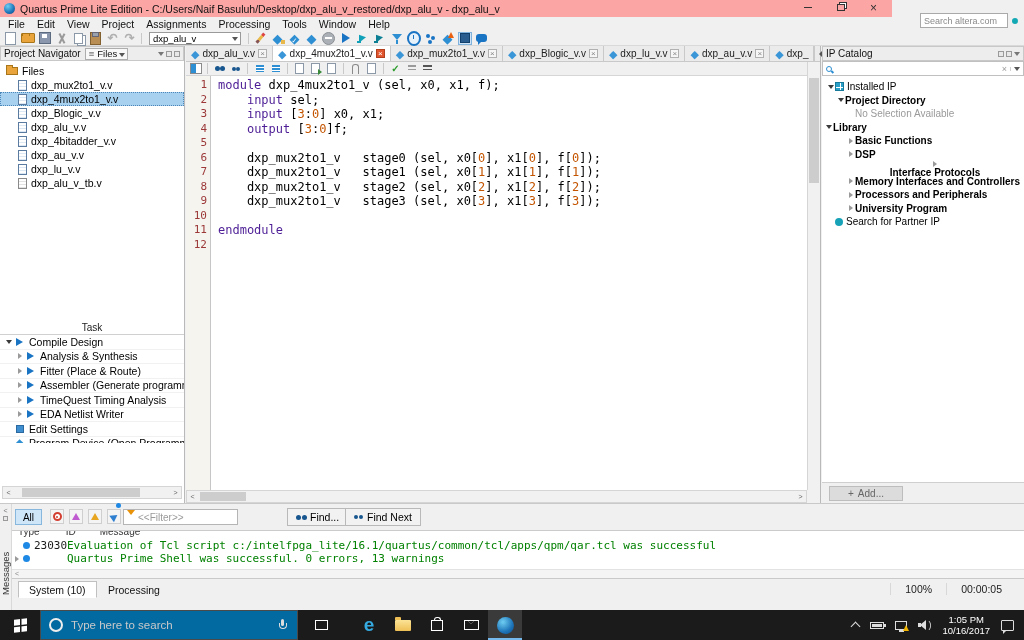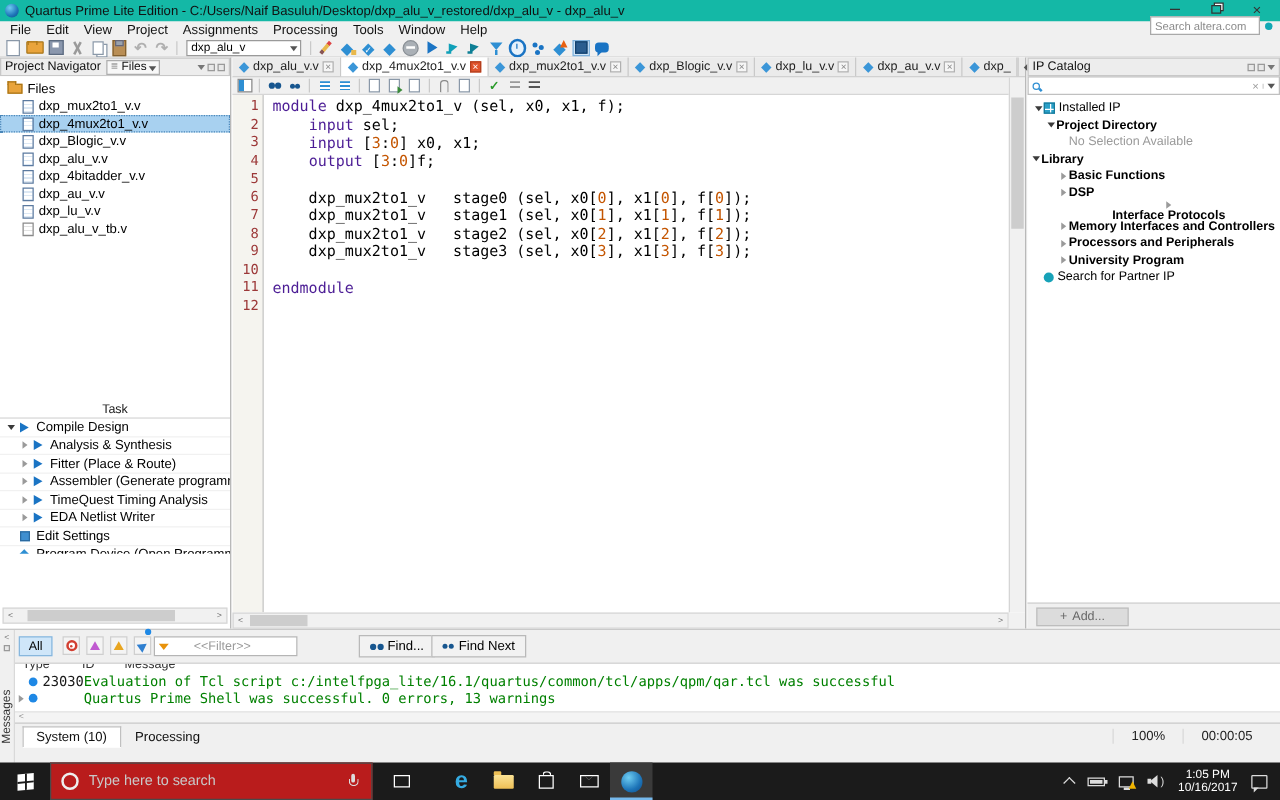--- a/index.html
+++ b/index.html
@@ -1,20 +1,20 @@
 <!DOCTYPE html>
 <html><head>
 <meta charset="utf-8">
 <style>
 *{margin:0;padding:0;box-sizing:border-box}
 html,body{width:1024px;height:640px;overflow:hidden;font-family:"Liberation Sans",sans-serif;font-size:11px;color:#000;background:#fff}
 #app{position:relative;width:1024px;height:640px;background:#f0f0f0}
 
 
-.titlebar{position:absolute;left:0;top:0;width:1024px;height:17px;background:#14b8a6;display:flex;align-items:center}
+.titlebar{position:absolute;left:0;top:0;width:892px;height:17px;background:#fca5a5;display:flex;align-items:center}
 .app-logo{width:11px;height:11px;border-radius:50%;margin-left:4px;background:radial-gradient(circle at 35% 30%,#6ecdf2,#1d74b8 60%,#0d4a86)}
 .title-text{font-size:10.5px;margin-left:5px;color:#111;white-space:nowrap}
 .win-controls{position:absolute;right:2px;top:0;display:flex}
 .win-btn{width:33px;height:15px;display:flex;align-items:center;justify-content:center;color:#333;font-size:11px}
 .ic-min{width:8px;height:1px;background:#333}
 .ic-max{width:8px;height:7px;border:1px solid #333;box-shadow:2px -2px 0 -1px #fff,2px -2px 0 0 #333}
 .ic-close{font-size:12px;line-height:10px}
 
 
 .menubar{position:absolute;top:17px;left:0;height:14px;display:flex;padding-left:2px}
@@ -165,21 +165,21 @@
 .v-label{position:absolute;top:38px;left:0;width:12px;height:62px;writing-mode:vertical-rl;transform:rotate(180deg);font-size:9.5px;color:#333;text-align:center}
 .find-row{position:absolute;left:12px;top:0;right:0;height:26px}
 .all-btn{position:absolute;left:3px;top:5px;width:27px;height:16px;background:#cfe6f9;border:1px solid #88b7dd;font-size:10px;display:flex;align-items:center;justify-content:center}
 .fbtn{position:absolute;top:5px;width:14px;height:15px;background:#f4f4f4;border:1px solid #cfcfcf;display:flex;align-items:center;justify-content:center}
 .g-err{width:9px;height:9px;border:2px solid #d23f31;border-radius:50%;background:#fff;position:relative}
 .g-err::after{content:"";position:absolute;left:1.5px;top:1.5px;width:2px;height:2px;border-radius:50%;background:#d23f31}
 .g-crit{width:0;height:0;border-bottom:7px solid #c05ad0;border-left:4.5px solid transparent;border-right:4.5px solid transparent}
 .g-warn{width:0;height:0;border-bottom:7px solid #e8a520;border-left:4.5px solid transparent;border-right:4.5px solid transparent}
 .g-info{width:0;height:0;border-left:7px solid #2f7fd0;border-top:4px solid transparent;border-bottom:4px solid transparent;transform:rotate(-35deg)}
 .blue-dot{position:absolute;top:-1px;left:104px;width:5px;height:5px;border-radius:50%;background:#1e88e5}
-.filter-box{position:absolute;left:111px;top:5px;width:115px;height:16px;background:#fff;border:1px solid #b5b5b5;display:flex;align-items:center;padding:0 3px;gap:20px}
+.filter-box{position:absolute;left:111px;top:5px;width:115px;height:16px;background:#fff;border:1px solid #b5b5b5;display:flex;padding:0 3px;gap:3px}
 .funnel{width:0;height:0;border-top:5px solid #e8920a;border-left:4px solid transparent;border-right:4px solid transparent;flex:none}
 .filter-box input{flex:1;border:none;outline:none;font-size:10px;color:#444;min-width:10px}
 .filter-box input::placeholder{color:#9a9a9a}
 .find-btn{position:absolute;top:4px;height:18px;background:#f2f2f2;border:1px solid #b9b9b9;display:flex;align-items:center;gap:4px;padding:0 8px;font-size:10.5px}
 .binoc{width:5px;height:5px;border-radius:50%;background:#17568f;box-shadow:6px 0 0 #17568f;margin-right:5px}
 .msg-area{position:absolute;left:12px;top:26px;right:0;height:48px;background:#fff;border-top:1px solid #cbcbcb;overflow:hidden}
 .msg-head{height:6px;overflow:hidden;font-size:10px;color:#333}
 .msg-head span{display:inline-block;transform:translateY(-5px)}
 .msg-rows{padding-top:2px}
 .msg-row{display:flex;align-items:center;height:13px;font-family:"DejaVu Sans Mono",monospace;font-size:11px;color:#008000;white-space:nowrap}
@@ -190,21 +190,21 @@
 .msg-tabs{position:absolute;left:12px;top:74px;right:0;height:33px;background:#f0f0f0;border-top:1px solid #c9c9c9}
 .btab{position:absolute;top:2px;height:17px;padding:0 10px;font-size:10.5px;display:flex;align-items:center;color:#111}
 .btab.active{background:#fff;border:1px solid #c0c0c0;border-bottom-color:#fff}
 .status-right{position:absolute;right:8px;top:4px;display:flex;font-size:10.5px;color:#222}
 .status-right span{padding:0 14px;border-left:1px solid #d8d8d8}
 
 
 .taskbar{position:absolute;left:0;top:610px;width:1024px;height:30px;background:#1b1b1b;display:flex;align-items:stretch;color:#fff}
 .tstart{width:40px;display:flex;align-items:center;justify-content:center}
 .winlogo{width:13px;height:13px;background:linear-gradient(#1b1b1b,#1b1b1b) 6px 0/1.5px 13px no-repeat,linear-gradient(#1b1b1b,#1b1b1b) 0 6px/13px 1.5px no-repeat,#fff;transform:skewY(-6deg)}
-.tsearch{width:258px;background:#b91c1c;display:flex;align-items:center;gap:8px;padding:0 8px;border:1px solid #4a4a4a}
+.tsearch{width:258px;background:#0369a1;display:flex;align-items:center;gap:8px;padding:0 8px;border:1px solid #4a4a4a}
 .cortana{width:14px;height:14px;border:2px solid #eee;border-radius:50%;flex:none}
 .tsearch-text{flex:1;color:#c9c9c9;font-size:11.5px;white-space:nowrap;overflow:hidden}
 .mic{width:6px;height:12px;position:relative;flex:none;margin-right:4px}
 .mic::before{content:"";position:absolute;left:1.5px;top:0;width:3px;height:7px;background:#ddd;border-radius:2px}
 .mic::after{content:"";position:absolute;left:0;top:4px;width:6px;height:5px;border:1px solid #ddd;border-top:none;border-radius:0 0 4px 4px}
 .tapp{width:34px;display:flex;align-items:center;justify-content:center;position:relative}
 .tapp.active{background:#3a3a3a;box-shadow:inset 0 -2px 0 #76b9ed}
 .tv-ic{width:13px;height:10px;border:1.5px solid #fff}
 .edge-e{font-size:19px;font-weight:bold;color:#35abe2;line-height:20px;font-family:"Liberation Sans",sans-serif}
 .fold-ic{width:16px;height:11px;background:linear-gradient(#fbe396,#eebf55);border-radius:1px;position:relative}

